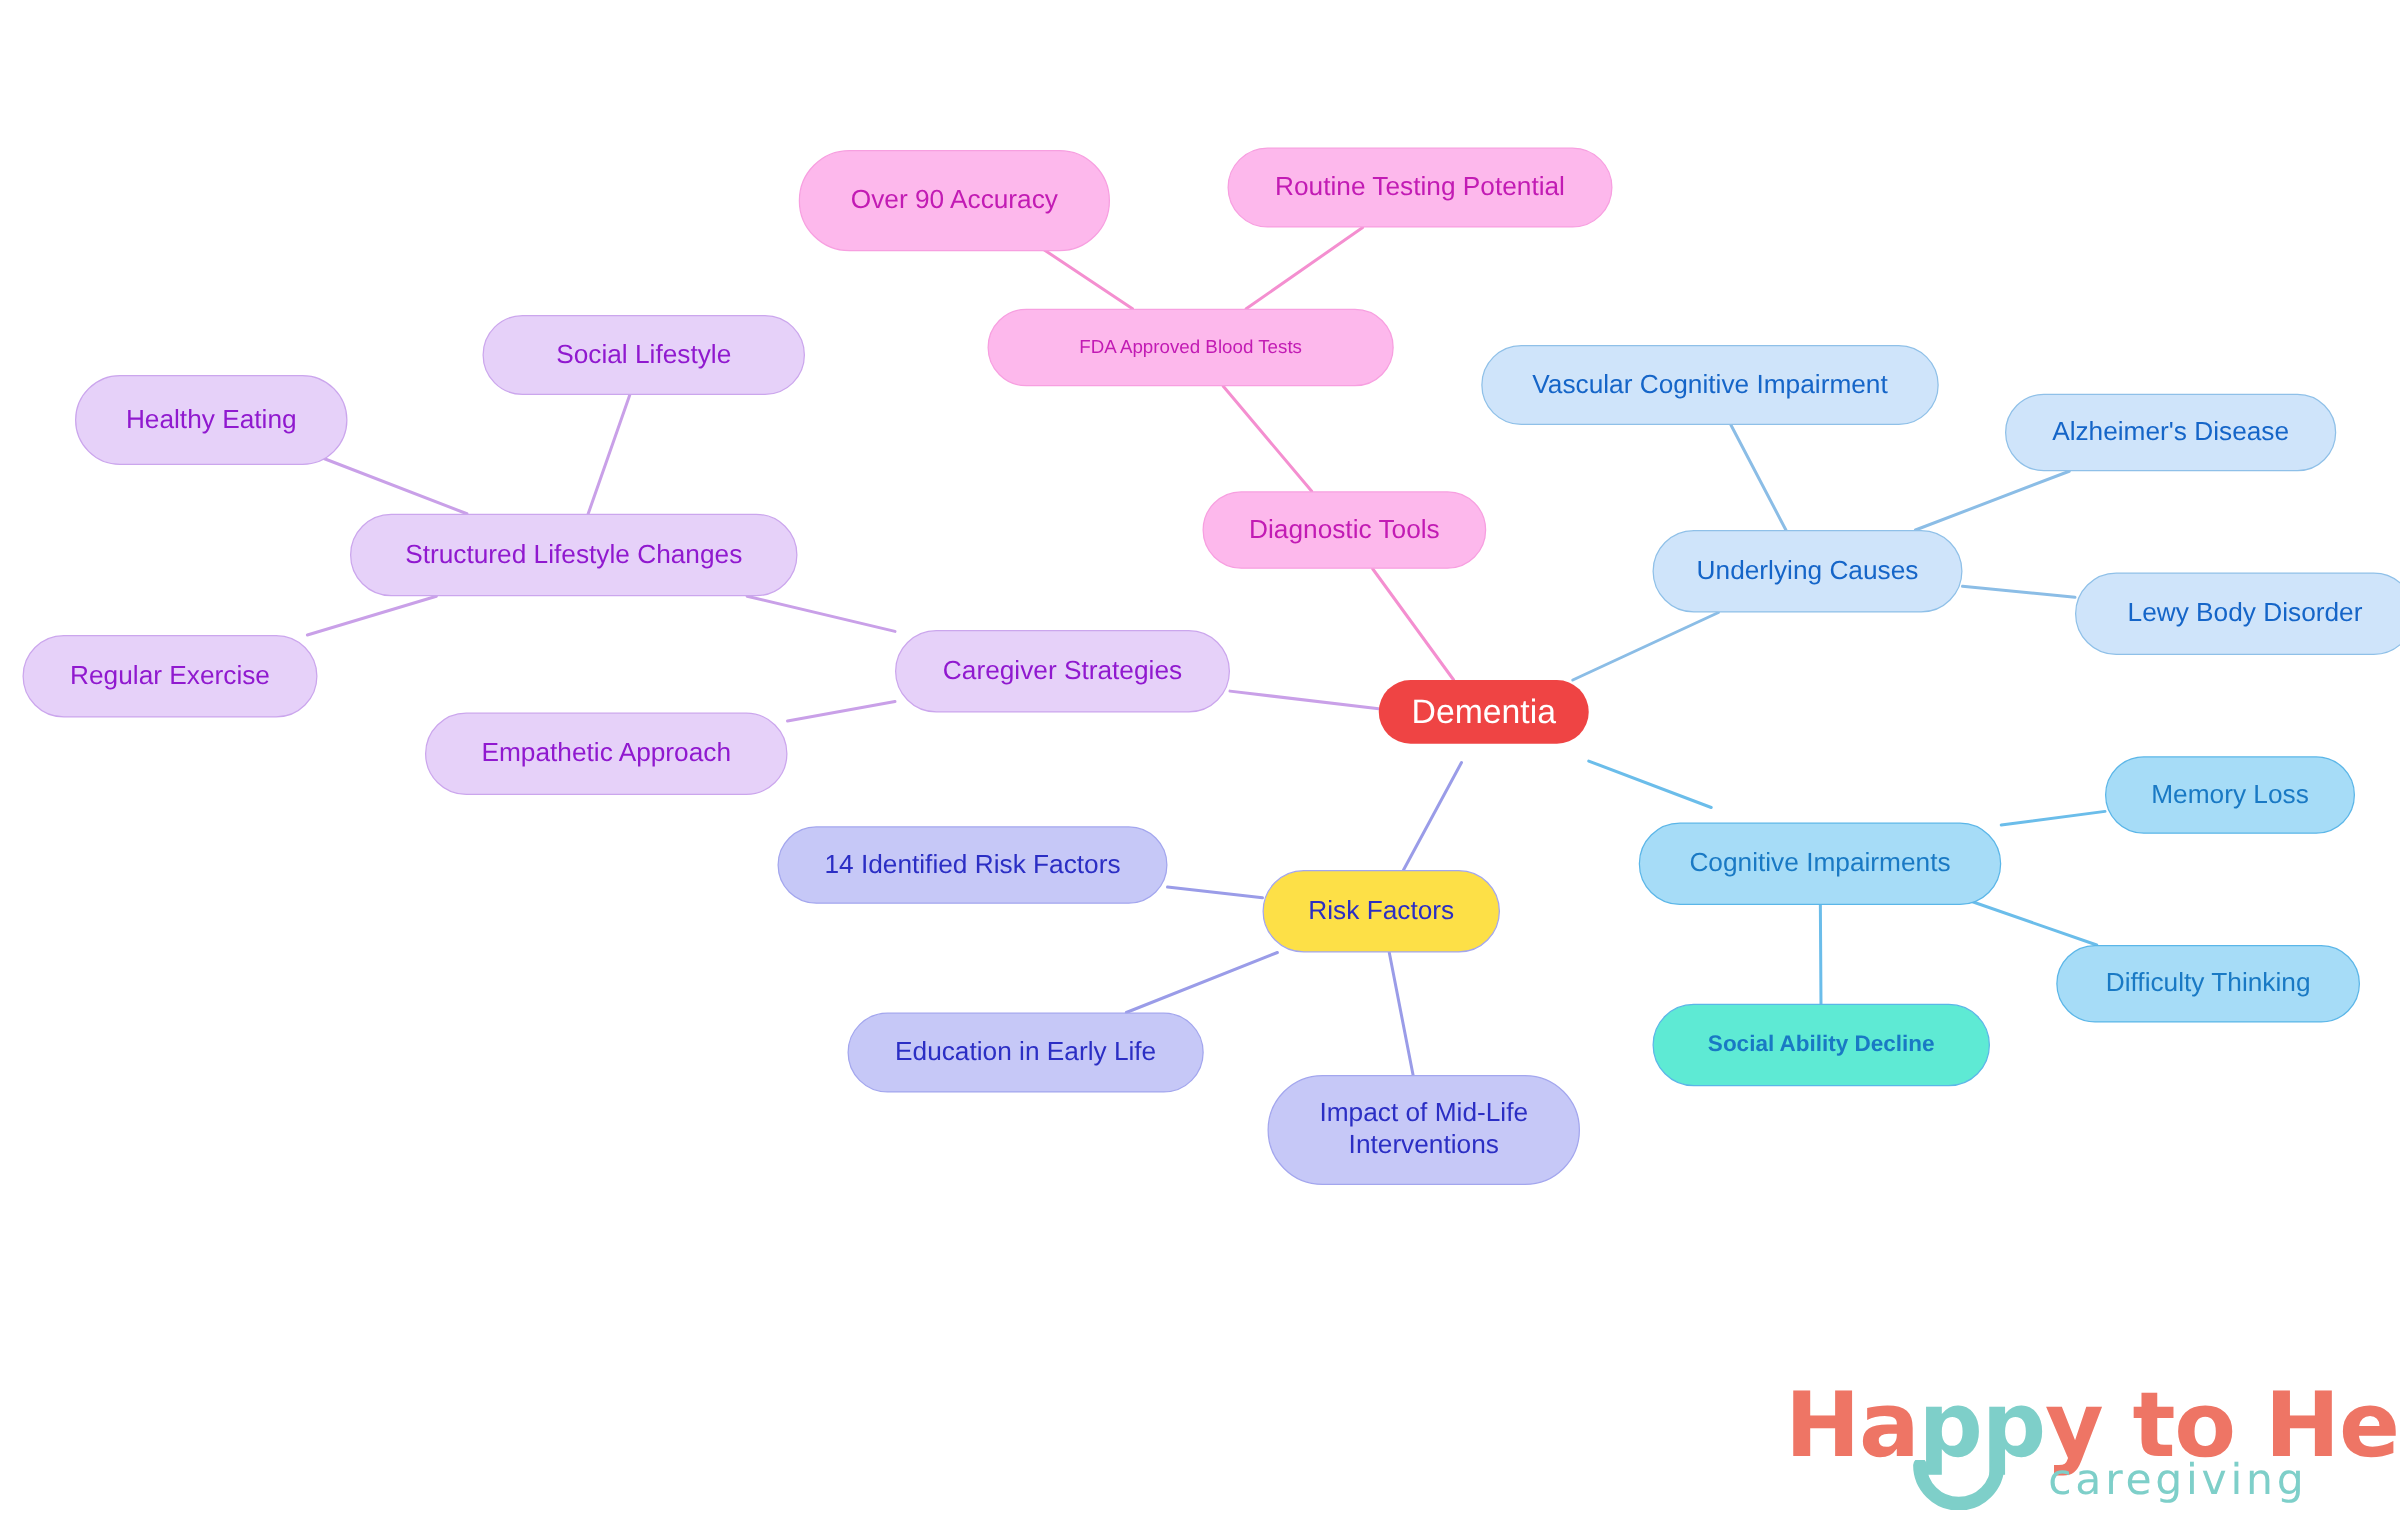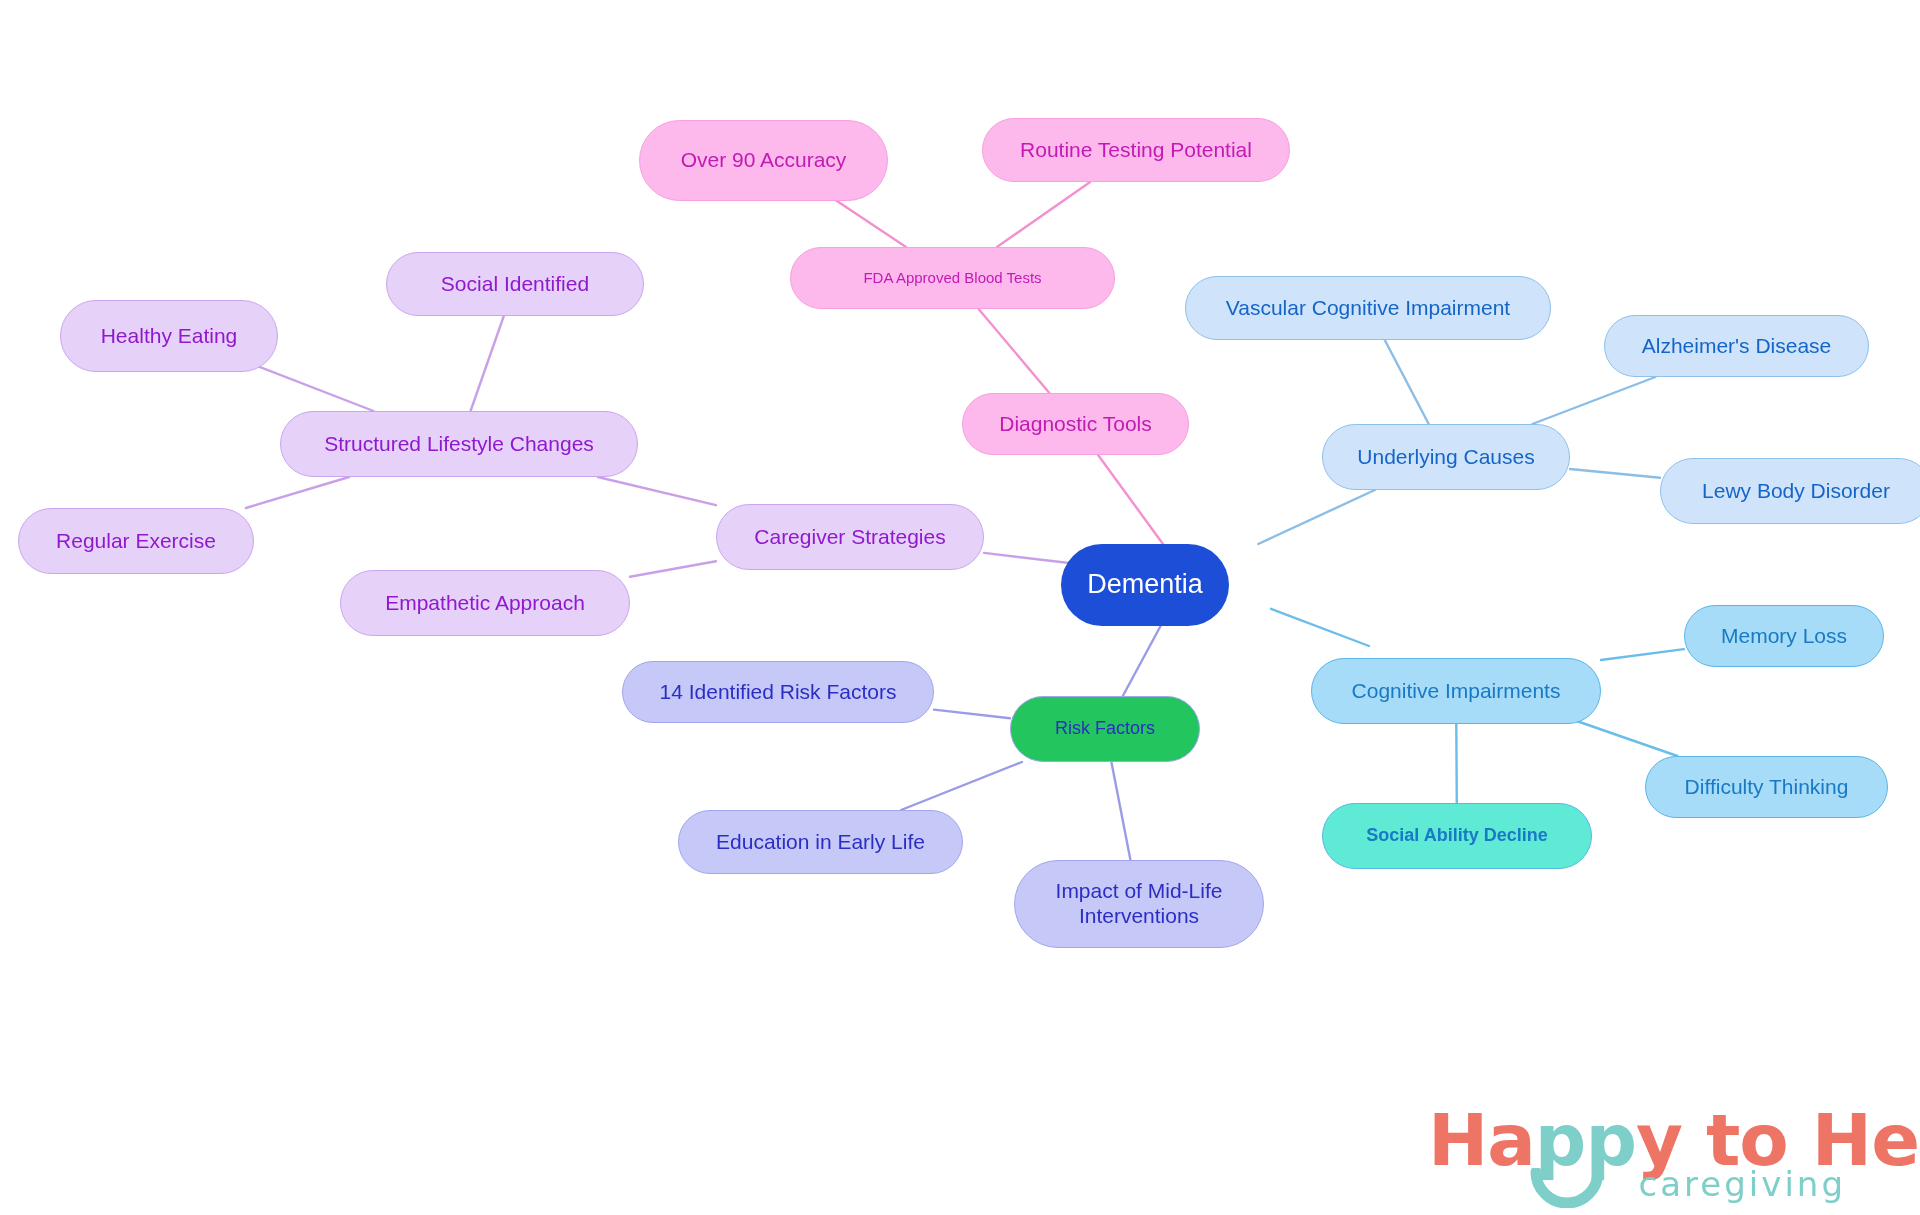--- a/index.html
+++ b/index.html
@@ -109,42 +109,42 @@
       <line x1="1021.9159292035398" y1="762" x2="901.066371681416" y2="810" stroke="#9a9ce8" stroke-width="2.4" stroke-linecap="round"></line>
       <line x1="1111.4114285714286" y1="762" x2="1130.4514285714286" y2="860" stroke="#9a9ce8" stroke-width="2.4" stroke-linecap="round"></line>
       <line x1="1103" y1="567.0296735905044" x2="984" y2="552.9050445103858" stroke="#c9a0e8" stroke-width="2.4" stroke-linecap="round"></line>
       <line x1="716" y1="505.12787723785164" x2="597.741935483871" y2="477" stroke="#c9a0e8" stroke-width="2.4" stroke-linecap="round"></line>
       <line x1="716" y1="561.2301369863013" x2="630" y2="576.7808219178082" stroke="#c9a0e8" stroke-width="2.4" stroke-linecap="round"></line>
       <line x1="373.55357142857144" y1="411" x2="251.85714285714283" y2="364" stroke="#c9a0e8" stroke-width="2.4" stroke-linecap="round"></line>
       <line x1="470.55" y1="411" x2="503.8" y2="316" stroke="#c9a0e8" stroke-width="2.4" stroke-linecap="round"></line>
       <line x1="349.11340206185565" y1="477" x2="245.88659793814435" y2="508" stroke="#c9a0e8" stroke-width="2.4" stroke-linecap="round"></line>
     </svg>
   <div id="nodes">
-      <div class="node root" style="left: 1061px; top: 544px; width: 168px; height: 82px; background: #1d4ed8; border-color: rgb(19, 22, 31); color: rgb(255, 255, 255); font-size: 27px;">Dementia</div>
+      <div class="node root" style="left: 1103px; top: 544px; width: 168px; height: 51px; background: #ef4444; border-color: rgb(19, 22, 31); color: rgb(255, 255, 255); font-size: 27px;">Dementia</div>
       <div class="node" style="left: 962px; top: 393px; width: 227px; height: 62px; background: rgb(253, 184, 236); border-color: rgb(247, 159, 224); color: rgb(194, 27, 180); font-size: 21px;">Diagnostic Tools</div>
       <div class="node" style="left: 790px; top: 247px; width: 325px; height: 62px; background: rgb(253, 184, 236); border-color: rgb(247, 159, 224); color: rgb(194, 27, 180); font-size: 15px;">FDA Approved Blood Tests</div>
       <div class="node" style="left: 639px; top: 120px; width: 249px; height: 81px; background: rgb(253, 184, 236); border-color: rgb(247, 159, 224); color: rgb(194, 27, 180); font-size: 21px;">Over 90 Accuracy</div>
       <div class="node" style="left: 982px; top: 118px; width: 308px; height: 64px; background: rgb(253, 184, 236); border-color: rgb(247, 159, 224); color: rgb(194, 27, 180); font-size: 21px;">Routine Testing Potential</div>
       <div class="node" style="left: 1322px; top: 424px; width: 248px; height: 66px; background: rgb(207, 228, 250); border-color: rgb(143, 192, 232); color: rgb(21, 101, 200); font-size: 21px;">Underlying Causes</div>
       <div class="node" style="left: 1185px; top: 276px; width: 366px; height: 64px; background: rgb(207, 228, 250); border-color: rgb(143, 192, 232); color: rgb(21, 101, 200); font-size: 21px;">Vascular Cognitive Impairment</div>
       <div class="node" style="left: 1604px; top: 315px; width: 265px; height: 62px; background: rgb(207, 228, 250); border-color: rgb(143, 192, 232); color: rgb(21, 101, 200); font-size: 21px;">Alzheimer's Disease</div>
       <div class="node" style="left: 1660px; top: 458px; width: 272px; height: 66px; background: rgb(207, 228, 250); border-color: rgb(143, 192, 232); color: rgb(21, 101, 200); font-size: 21px;">Lewy Body Disorder</div>
       <div class="node" style="left: 1311px; top: 646px; width: 290px; height: 66px; background: rgb(166, 220, 247); border-color: rgb(91, 182, 232); color: rgb(25, 121, 196); font-size: 21px; margin-top: 12px;">Cognitive Impairments</div>
       <div class="node" style="left: 1684px; top: 605px; width: 200px; height: 62px; background: rgb(166, 220, 247); border-color: rgb(91, 182, 232); color: rgb(25, 121, 196); font-size: 21px;">Memory Loss</div>
       <div class="node" style="left: 1645px; top: 756px; width: 243px; height: 62px; background: rgb(166, 220, 247); border-color: rgb(91, 182, 232); color: rgb(25, 121, 196); font-size: 21px;">Difficulty Thinking</div>
       <div class="node" style="left: 1322px; top: 803px; width: 270px; height: 66px; background: #5eead4; border-color: rgb(91, 182, 232); color: rgb(25, 121, 196); font-size: 18px; font-weight: bold;">Social Ability Decline</div>
-      <div class="node" style="left: 1010px; top: 696px; width: 190px; height: 66px; background: #22c55e; border-color: rgb(163, 166, 238); color: rgb(43, 46, 196); font-size: 18px;">Risk Factors</div>
+      <div class="node" style="left: 1010px; top: 696px; width: 190px; height: 66px; background: #fde047; border-color: rgb(163, 166, 238); color: rgb(43, 46, 196); font-size: 21px;">Risk Factors</div>
       <div class="node" style="left: 622px; top: 661px; width: 312px; height: 62px; background: rgb(198, 200, 247); border-color: rgb(163, 166, 238); color: rgb(43, 46, 196); font-size: 21px;">14 Identified Risk Factors</div>
       <div class="node" style="left: 678px; top: 810px; width: 285px; height: 64px; background: rgb(198, 200, 247); border-color: rgb(163, 166, 238); color: rgb(43, 46, 196); font-size: 21px;">Education in Early Life</div>
       <div class="node" style="left: 1014px; top: 860px; width: 250px; height: 88px; background: rgb(198, 200, 247); border-color: rgb(163, 166, 238); color: rgb(43, 46, 196); font-size: 21px;">Impact of Mid-Life
 Interventions</div>
       <div class="node" style="left: 716px; top: 504px; width: 268px; height: 66px; background: rgb(230, 209, 249); border-color: rgb(203, 166, 237); color: rgb(144, 25, 207); font-size: 21px;">Caregiver Strategies</div>
       <div class="node" style="left: 280px; top: 411px; width: 358px; height: 66px; background: rgb(230, 209, 249); border-color: rgb(203, 166, 237); color: rgb(144, 25, 207); font-size: 21px;">Structured Lifestyle Changes</div>
       <div class="node" style="left: 60px; top: 300px; width: 218px; height: 72px; background: rgb(230, 209, 249); border-color: rgb(203, 166, 237); color: rgb(144, 25, 207); font-size: 21px;">Healthy Eating</div>
-      <div class="node" style="left: 386px; top: 252px; width: 258px; height: 64px; background: rgb(230, 209, 249); border-color: rgb(203, 166, 237); color: rgb(144, 25, 207); font-size: 21px;">Social Identified</div>
+      <div class="node" style="left: 386px; top: 252px; width: 258px; height: 64px; background: rgb(230, 209, 249); border-color: rgb(203, 166, 237); color: rgb(144, 25, 207); font-size: 21px;">Social Lifestyle</div>
       <div class="node" style="left: 18px; top: 508px; width: 236px; height: 66px; background: rgb(230, 209, 249); border-color: rgb(203, 166, 237); color: rgb(144, 25, 207); font-size: 21px;">Regular Exercise</div>
       <div class="node" style="left: 340px; top: 570px; width: 290px; height: 66px; background: rgb(230, 209, 249); border-color: rgb(203, 166, 237); color: rgb(144, 25, 207); font-size: 21px;">Empathetic Approach</div>
     </div>
 
   <div id="logo">
     <div id="logo-word"><span style="color: rgb(238, 117, 101);">Ha</span><span style="color: rgb(126, 207, 201);">pp</span><span style="color: rgb(238, 117, 101);">y to Help</span></div>
     <svg id="logo-smile" viewBox="0 0 74 40">
       <path id="smile-path" d="M6 4 A 31 31 0 0 0 68 4" fill="none" stroke-width="11" stroke-linecap="round" stroke="#7ecfc9"></path>
     </svg>
     <div id="logo-sub" style="color: rgb(126, 207, 201);">caregiving</div>

